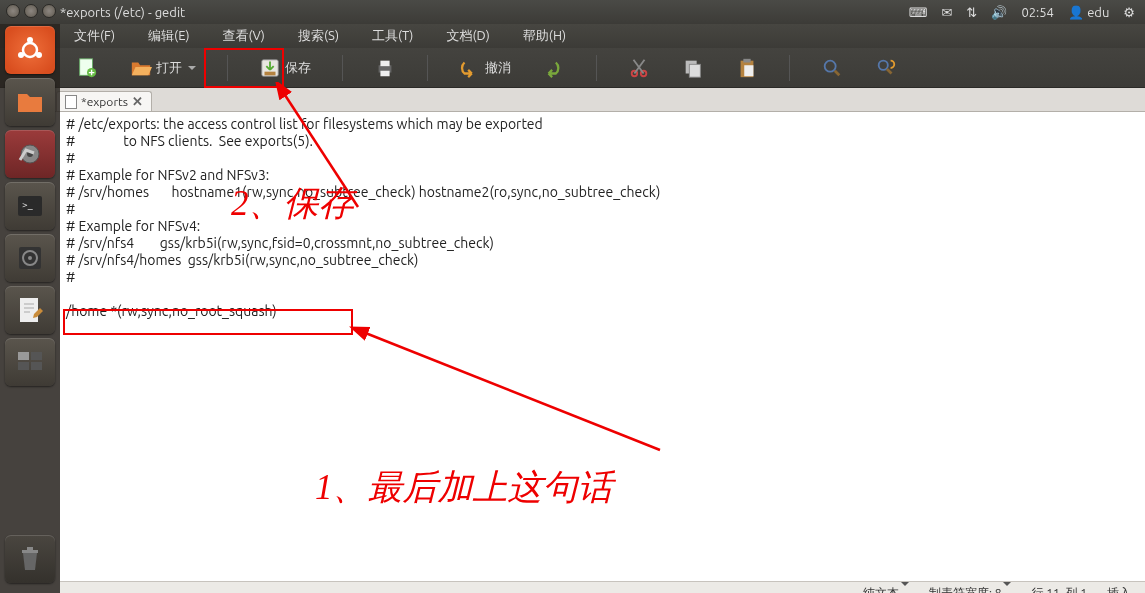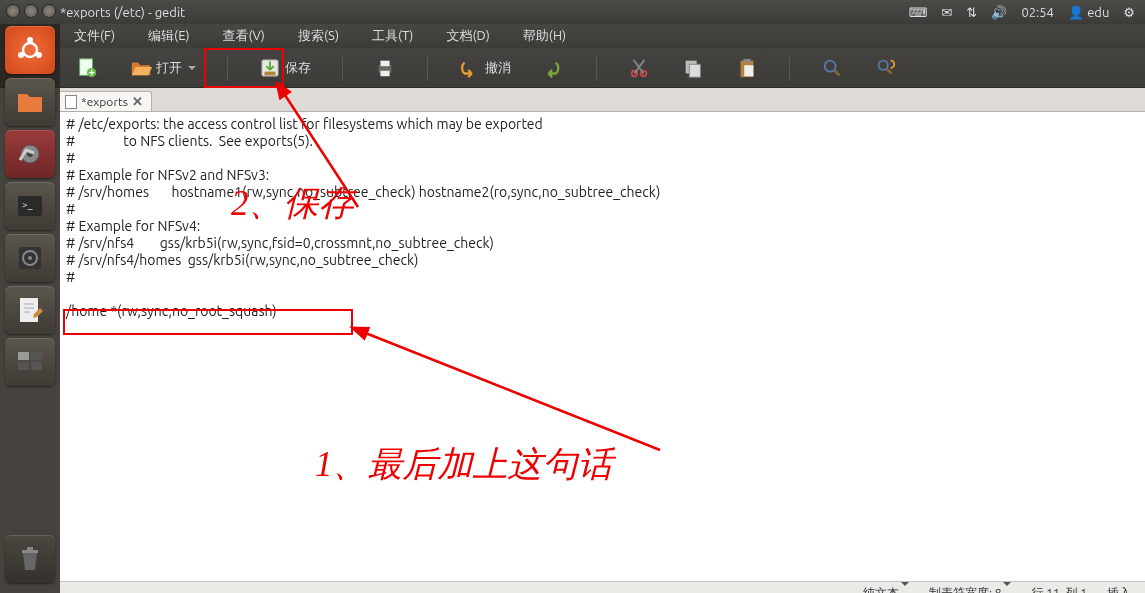--- a/index.html
+++ b/index.html
@@ -263,13 +263,13 @@
 <svg class="arrow" style="left:345px; top:320px; width:330px; height:145px;">
   <defs>
       <marker id="ah1" markerWidth="10" markerHeight="10" refX="2" refY="3" orient="auto">
         <path d="M0,0 L0,6 L8,3 z" fill="#e00"></path>
       </marker>
     </defs>
   <line x1="315" y1="130" x2="18" y2="12" stroke="#e00" stroke-width="2.5" marker-end="url(#ah1)"></line>
 </svg>
 
 <div class="anno-txt" style="left:231px; top:180px;">2、保存</div>
-<div class="anno-txt" style="left:315px; top:441px;">1、最后加上这句话</div>
+<div class="anno-txt" style="left:315px; top:464px;">1、最后加上这句话</div>
 
 </body></html>

